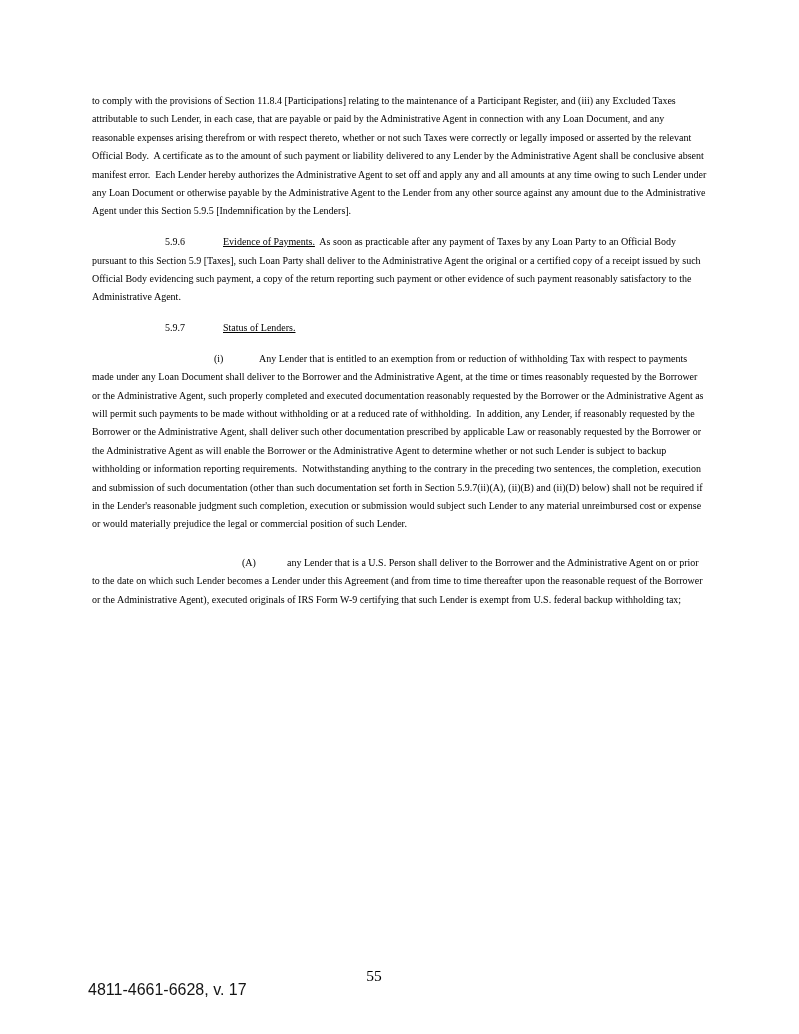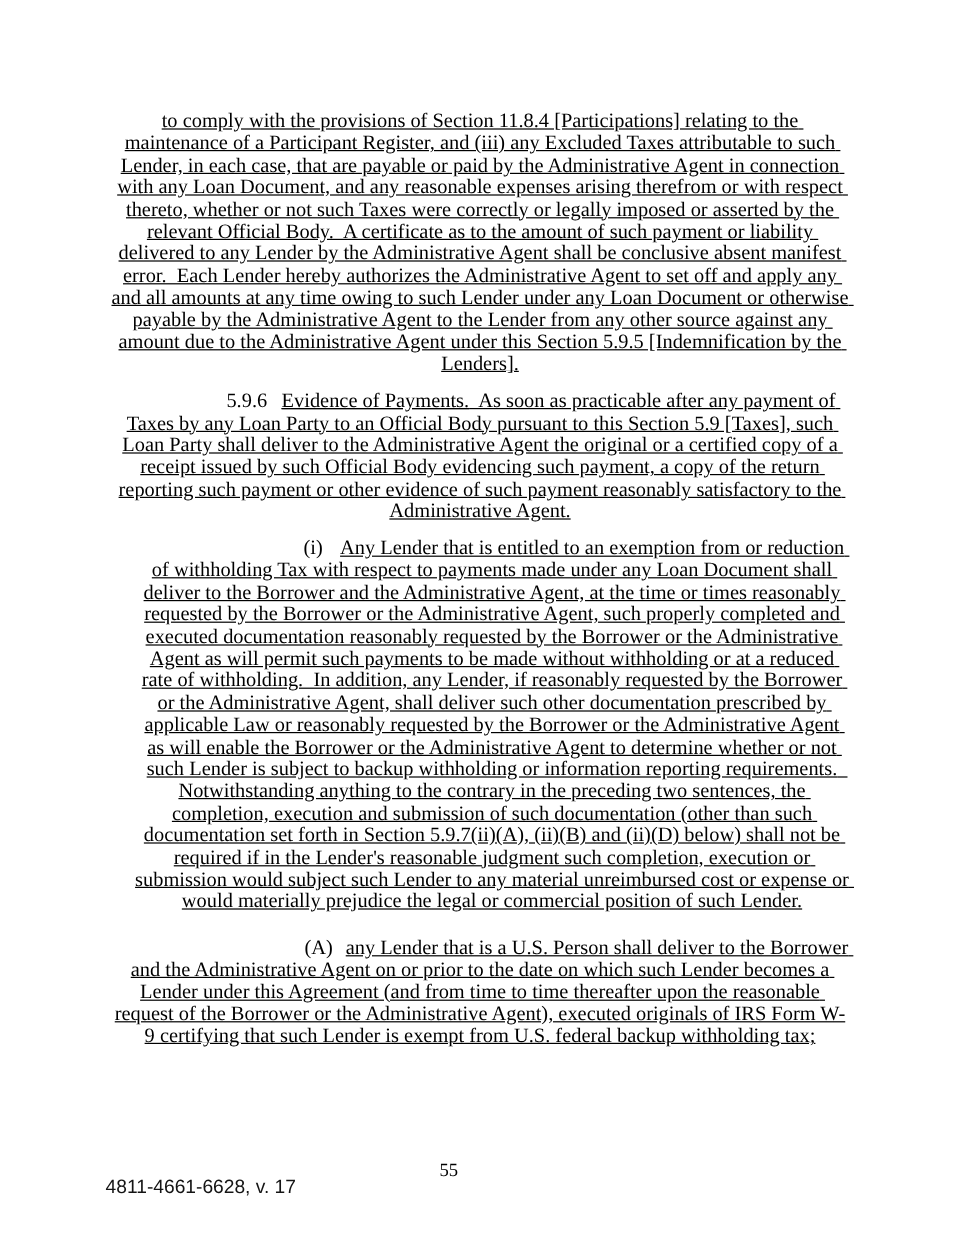--- a/index.html
+++ b/index.html
@@ -12,34 +12,33 @@
     overflow: hidden;
   }
   .page {
     position: absolute; inset: 0;
     background: #ffffff;
   }
   .doc-body {
     position: absolute;
     left: 92px; top: 92px;
     width: 616px;
-    font-size: 17px;
+    font-size: 10px;
     line-height: 18.4px;
-    text-align: center;
-    text-decoration: underline;
+    text-align: left;
   }
   p.para {
     margin: 0 0 12.3px 0;
     white-space: pre-wrap; 
   }
   
   p.sec { text-indent: 73px; }
   .sec-num { display: inline-block; width: 58px; text-indent: 0; }
   
-  p.list-i { text-indent: 122px; margin-left: 20px; }
+  p.list-i { text-indent: 122px; }
   .marker-i { display: inline-block; width: 45px; text-indent: 0; }
   
   p.list-a { text-indent: 150px; margin-top: 20px; }
   .marker-a { display: inline-block; width: 45px; text-indent: 0; }
   .u { text-decoration: underline; }
   .page-number {
     position: absolute;
     top: 967px; left: 0; width: 748px;
     text-align: center;
     font-size: 15.5px;
@@ -58,20 +57,21 @@
 <body>
 
 <div class="page">
 
   <div class="doc-body">
 
     <p class="para">to comply with the provisions of Section 11.8.4 [Participations] relating to the maintenance of a Participant Register, and (iii) any Excluded Taxes attributable to such Lender, in each case, that are payable or paid by the Administrative Agent in connection with any Loan Document, and any reasonable expenses arising therefrom or with respect thereto, whether or not such Taxes were correctly or legally imposed or asserted by the relevant Official Body.  A certificate as to the amount of such payment or liability delivered to any Lender by the Administrative Agent shall be conclusive absent manifest error.  Each Lender hereby authorizes the Administrative Agent to set off and apply any and all amounts at any time owing to such Lender under any Loan Document or otherwise payable by the Administrative Agent to the Lender from any other source against any amount due to the Administrative Agent under this Section 5.9.5 [Indemnification by the Lenders].</p>
 
     <p class="para sec"><span class="sec-num">5.9.6</span><span class="u">Evidence of Payments.</span><span>  As soon as practicable after any payment of Taxes by any Loan Party to an Official Body pursuant to this Section 5.9 [Taxes], such Loan Party shall deliver to the Administrative Agent the original or a certified copy of a receipt issued by such Official Body evidencing such payment, a copy of the return reporting such payment or other evidence of such payment reasonably satisfactory to the Administrative Agent.</span></p>
 
+    <p class="para sec"><span class="sec-num">5.9.7</span><span class="u">Status of Lenders.</span></p>
 
     <p class="para list-i"><span class="marker-i">(i)</span><span>Any Lender that is entitled to an exemption from or reduction of withholding Tax with respect to payments made under any Loan Document shall deliver to the Borrower and the Administrative Agent, at the time or times reasonably requested by the Borrower or the Administrative Agent, such properly completed and executed documentation reasonably requested by the Borrower or the Administrative Agent as will permit such payments to be made without withholding or at a reduced rate of withholding.  In addition, any Lender, if reasonably requested by the Borrower or the Administrative Agent, shall deliver such other documentation prescribed by applicable Law or reasonably requested by the Borrower or the Administrative Agent as will enable the Borrower or the Administrative Agent to determine whether or not such Lender is subject to backup withholding or information reporting requirements.  Notwithstanding anything to the contrary in the preceding two sentences, the completion, execution and submission of such documentation (other than such documentation set forth in Section 5.9.7(ii)(A), (ii)(B) and (ii)(D) below) shall not be required if in the Lender's reasonable judgment such completion, execution or submission would subject such Lender to any material unreimbursed cost or expense or would materially prejudice the legal or commercial position of such Lender.</span></p>
 
 
     <p class="para list-a"><span class="marker-a">(A)</span><span>any Lender that is a U.S. Person shall deliver to the Borrower and the Administrative Agent on or prior to the date on which such Lender becomes a Lender under this Agreement (and from time to time thereafter upon the reasonable request of the Borrower or the Administrative Agent), executed originals of IRS Form W-9 certifying that such Lender is exempt from U.S. federal backup withholding tax;</span></p>
 
   </div>
 
   <div class="page-number">55</div>
 

